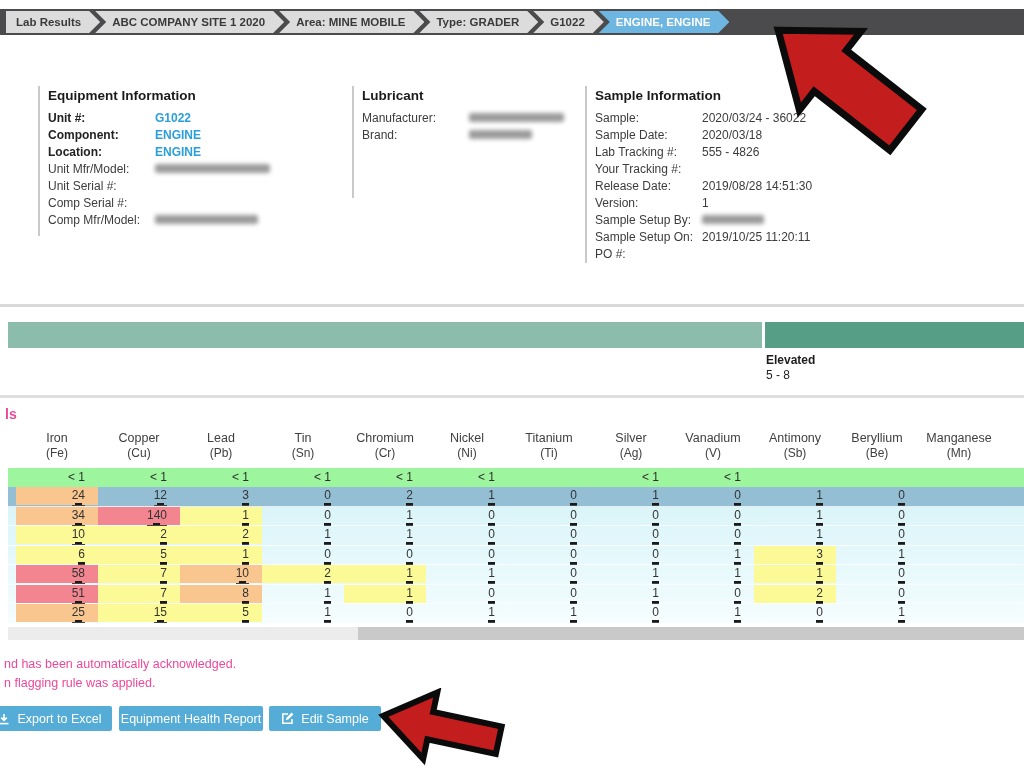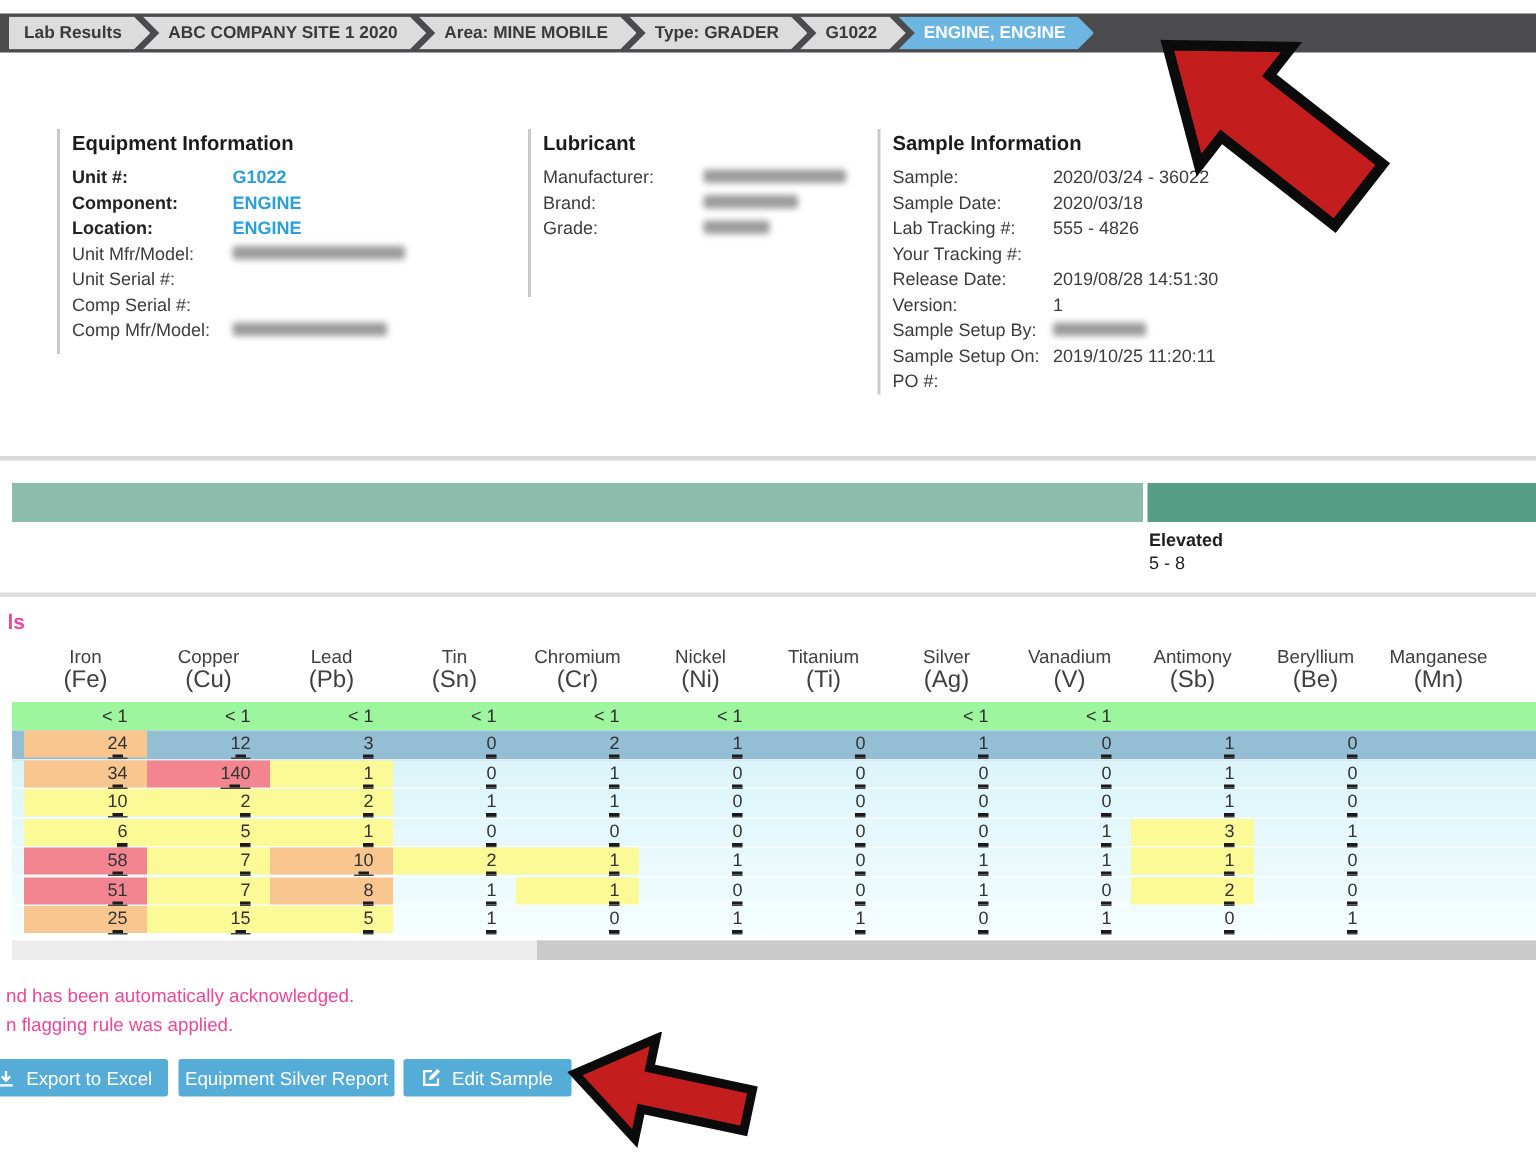--- a/index.html
+++ b/index.html
@@ -33,21 +33,21 @@
   .sev-label{position:absolute;left:766px;top:353px;font-size:12px;color:#1d1d1d;line-height:15px;}
   .sev-label .t{font-weight:bold;}
   .div2{position:absolute;left:0;top:395px;width:1024px;height:3px;background:#dedede;}
 
   .hfrag{position:absolute;left:5px;top:406px;font-size:14px;font-weight:bold;color:#ec4899;}
 
   
   .thead{position:absolute;left:0;top:430px;width:1024px;height:34px;}
   .hcol{position:absolute;width:82px;text-align:center;color:#404040;}
   .hname{font-size:12.5px;font-weight:normal;line-height:16px;}
-  .hsym{font-size:16px;line-height:15px;}
+  .hsym{font-size:12px;line-height:15px;}
   .limits{position:absolute;left:8px;top:468px;width:1016px;height:19px;background:#9df69d;}
   .lim{position:absolute;top:2px;width:82px;box-sizing:border-box;text-align:right;padding-right:13px;
        font-size:12px;color:#2f2f2f;}
   .tbody{position:absolute;left:8px;top:487px;width:1016px;
          background:linear-gradient(180deg,#d6f3f8 0%,#eefbfd 80%,#f7feff 100%);}
   .trow{position:relative;height:19.5px;border-bottom:1px solid rgba(255,255,255,0.75);box-sizing:border-box;}
   .trow.sel{background:#93bed4;}
   .cell{position:absolute;top:0;height:18px;width:82px;box-sizing:border-box;text-align:right;
         padding:1px 13px 0 0;font-size:12px;}
   .h-o{background:#f9c68f;}
@@ -131,24 +131,20 @@
     <div class="panel-title">Lubricant</div>
     <div class="prows">
         <div class="prow">
           <span class="plabel">Manufacturer:</span>
           <span class="pvalue"><span class="blur" style="width: 95px;"></span></span>
         </div>
         <div class="prow">
           <span class="plabel">Brand:</span>
           <span class="pvalue"><span class="blur" style="width: 63px;"></span></span>
         </div>
-        <div class="prow">
-          <span class="plabel">Grade:</span>
-          <span class="pvalue"><span class="blur" style="width: 44px;"></span></span>
-        </div>
       </div>
   </div>
 
   <div class="panel" style="left:585px;width:336px;min-height:165px;">
     <div class="panel-title">Sample Information</div>
     <div class="prows">
         <div class="prow">
           <span class="plabel">Sample:</span>
           <span class="pvalue">2020/03/24 - 36022</span>
         </div>
@@ -374,21 +370,21 @@
       <button class="btn b0">
         <span class="bicon">
           <svg width="12" height="12" viewBox="0 0 12 12">
             <path d="M6 1v6.2M3.2 4.6L6 7.4 8.8 4.6" stroke="#fff" stroke-width="1.6" fill="none"></path>
             <path d="M1.5 10.6h9" stroke="#fff" stroke-width="1.6"></path>
           </svg>
         </span>
         <span>Export to Excel</span>
       </button>
       <button class="btn b1">
-        <span>Equipment Silver Report</span>
+        <span>Equipment Health Report</span>
       </button>
       <button class="btn b2">
         <span class="bicon">
           <svg width="13" height="13" viewBox="0 0 13 13">
             <path d="M11 7v4.2H1.8V2h5.2" stroke="#fff" stroke-width="1.5" fill="none"></path>
             <path d="M4.8 8.2l.7-2.5L10.6.6l1.8 1.8-5.1 5.1z" fill="#fff"></path>
           </svg>
         </span>
         <span>Edit Sample</span>
       </button>

